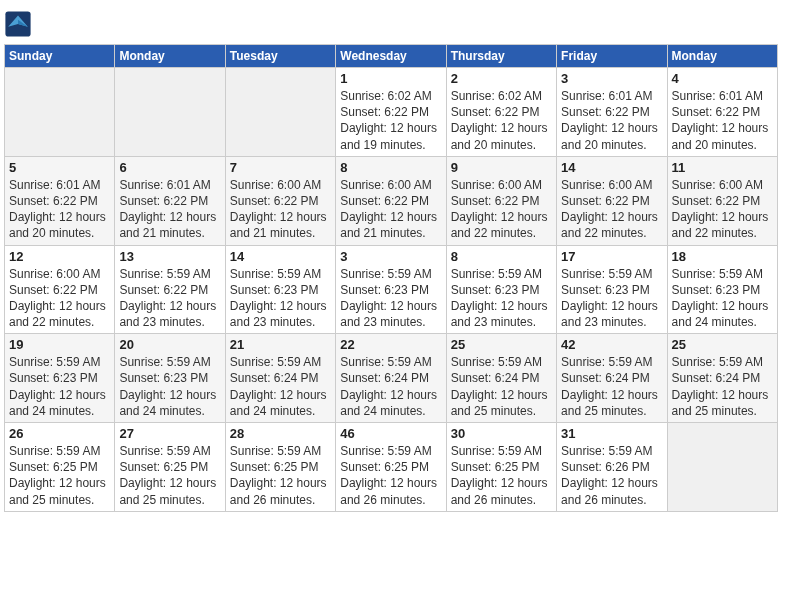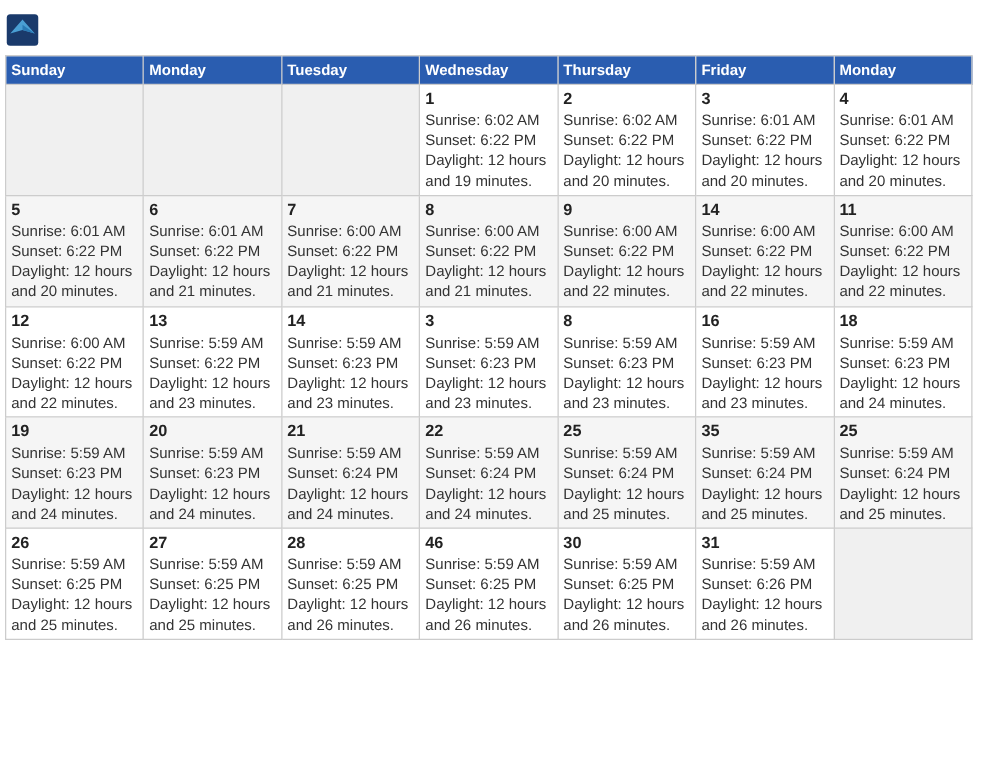--- a/index.html
+++ b/index.html
@@ -222,21 +222,21 @@
 Sunset: 6:23 PM
 Daylight: 12 hours and 23 minutes.</div>
           </td>
           <td>
             <div class="day-number">8</div>
             <div class="day-info" style="white-space: pre-line;">Sunrise: 5:59 AM
 Sunset: 6:23 PM
 Daylight: 12 hours and 23 minutes.</div>
           </td>
           <td>
-            <div class="day-number">16</div>
+            <div class="day-number">17</div>
             <div class="day-info" style="white-space: pre-line;">Sunrise: 5:59 AM
 Sunset: 6:23 PM
 Daylight: 12 hours and 23 minutes.</div>
           </td>
           <td>
             <div class="day-number">18</div>
             <div class="day-info" style="white-space: pre-line;">Sunrise: 5:59 AM
 Sunset: 6:23 PM
 Daylight: 12 hours and 24 minutes.</div>
           </td>
@@ -266,21 +266,21 @@
 Sunset: 6:24 PM
 Daylight: 12 hours and 24 minutes.</div>
           </td>
           <td>
             <div class="day-number">25</div>
             <div class="day-info" style="white-space: pre-line;">Sunrise: 5:59 AM
 Sunset: 6:24 PM
 Daylight: 12 hours and 25 minutes.</div>
           </td>
           <td>
-            <div class="day-number">35</div>
+            <div class="day-number">42</div>
             <div class="day-info" style="white-space: pre-line;">Sunrise: 5:59 AM
 Sunset: 6:24 PM
 Daylight: 12 hours and 25 minutes.</div>
           </td>
           <td>
             <div class="day-number">25</div>
             <div class="day-info" style="white-space: pre-line;">Sunrise: 5:59 AM
 Sunset: 6:24 PM
 Daylight: 12 hours and 25 minutes.</div>
           </td>

